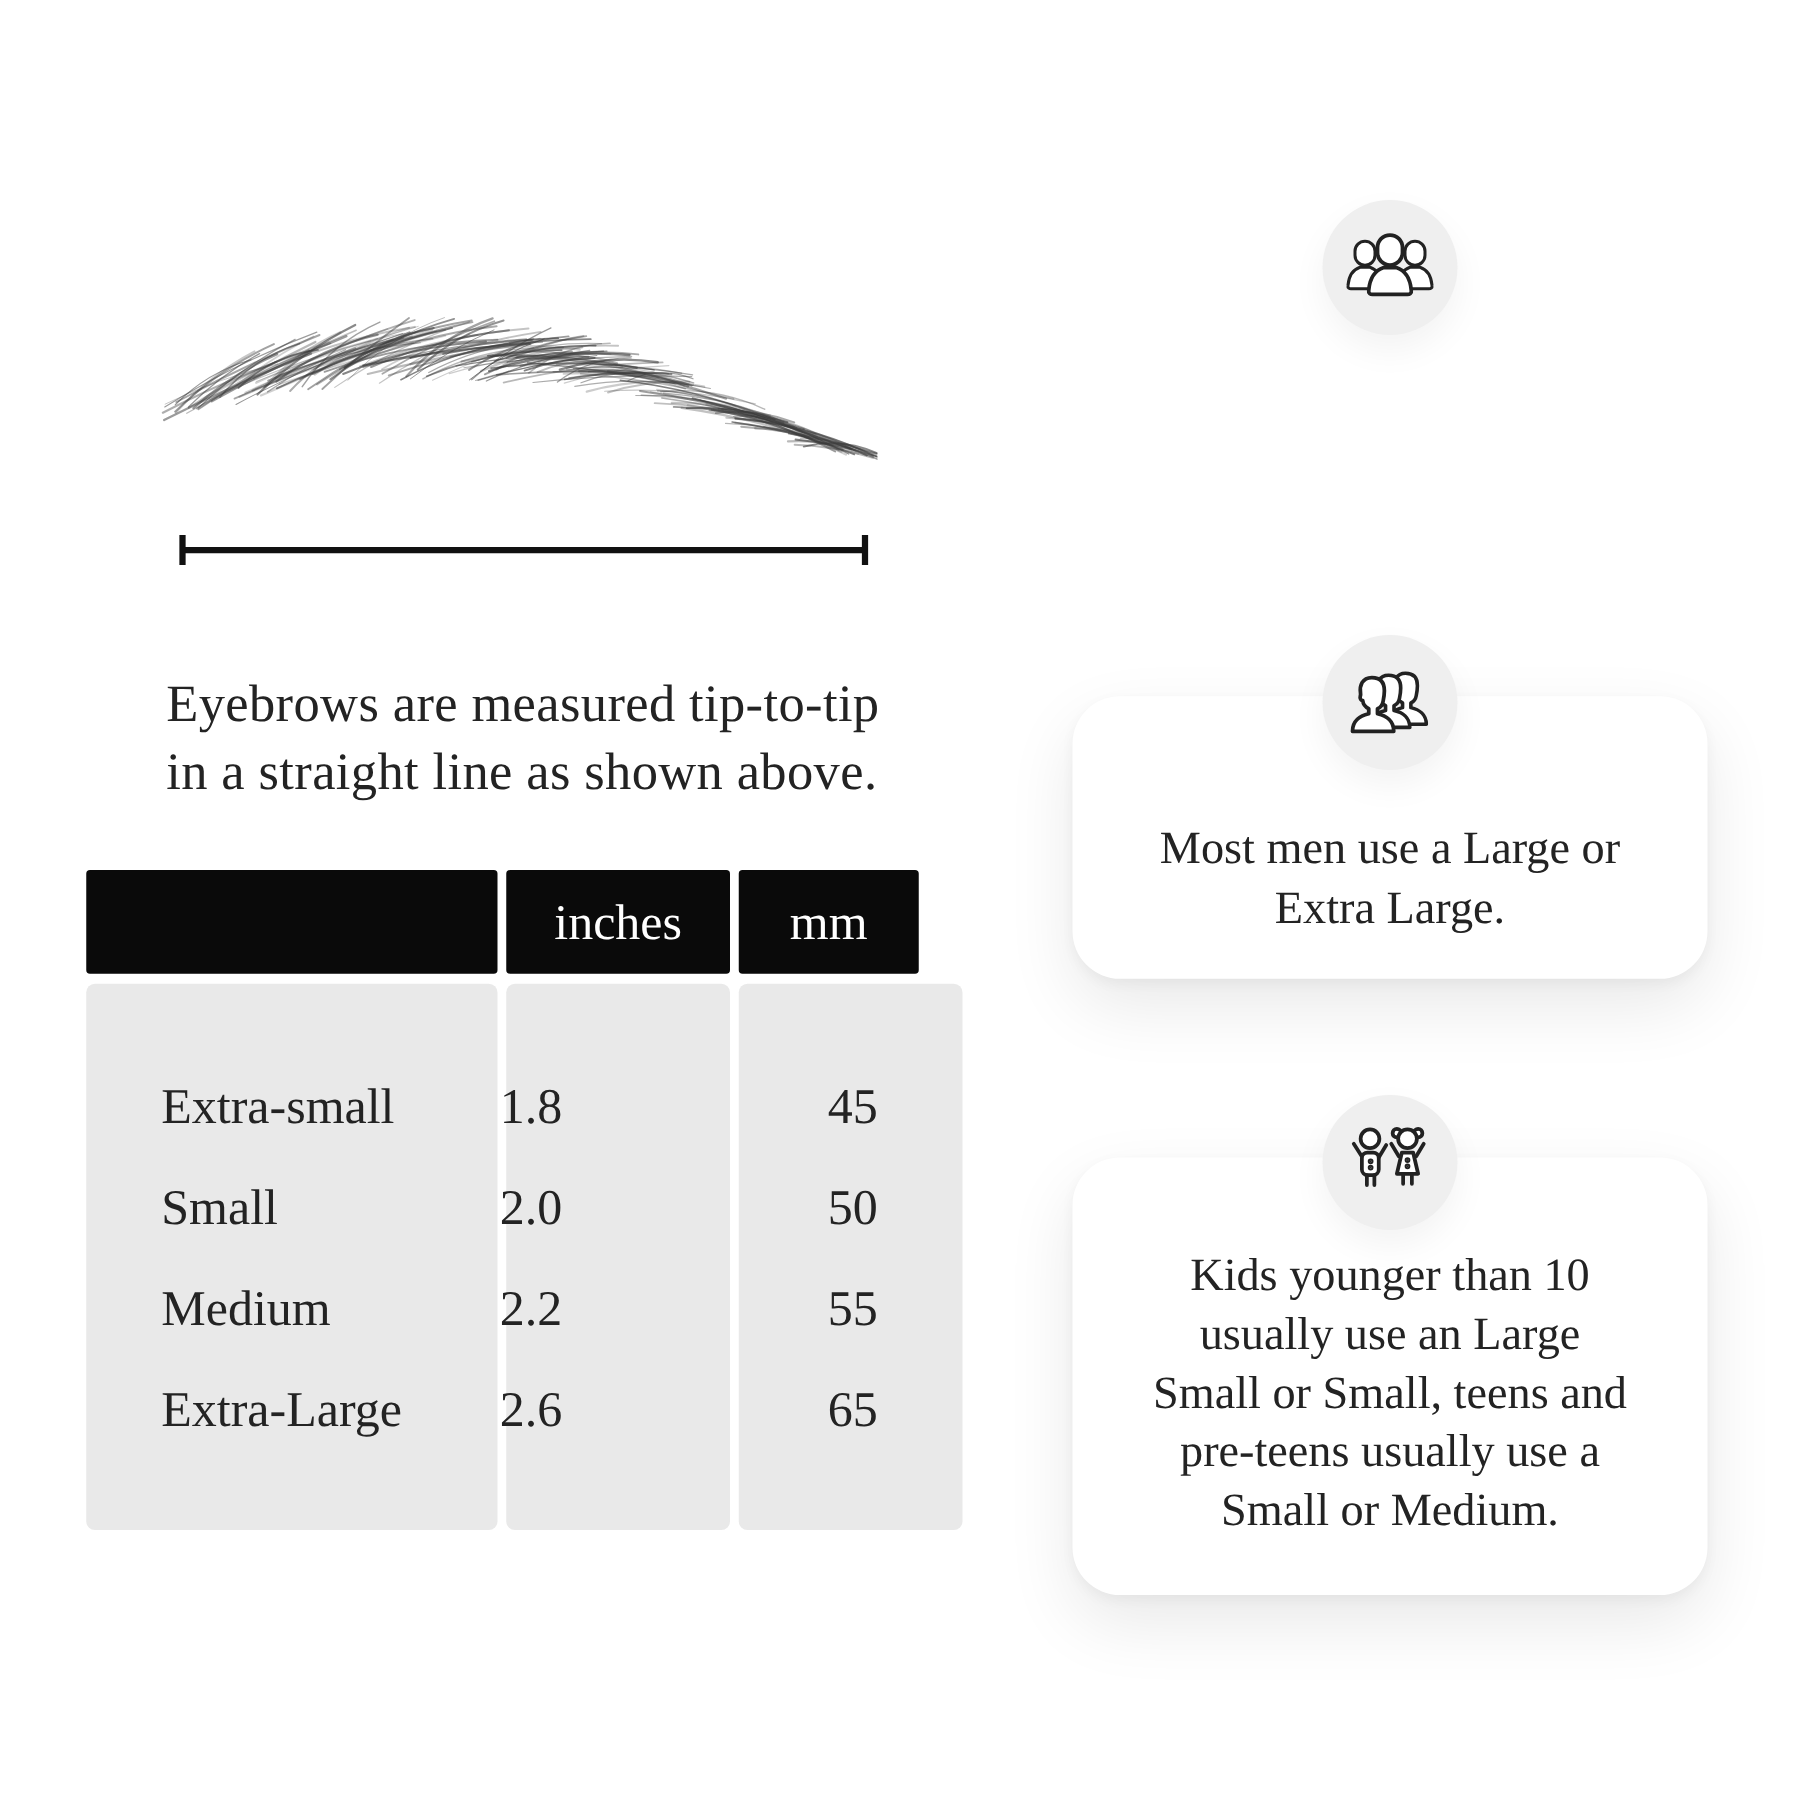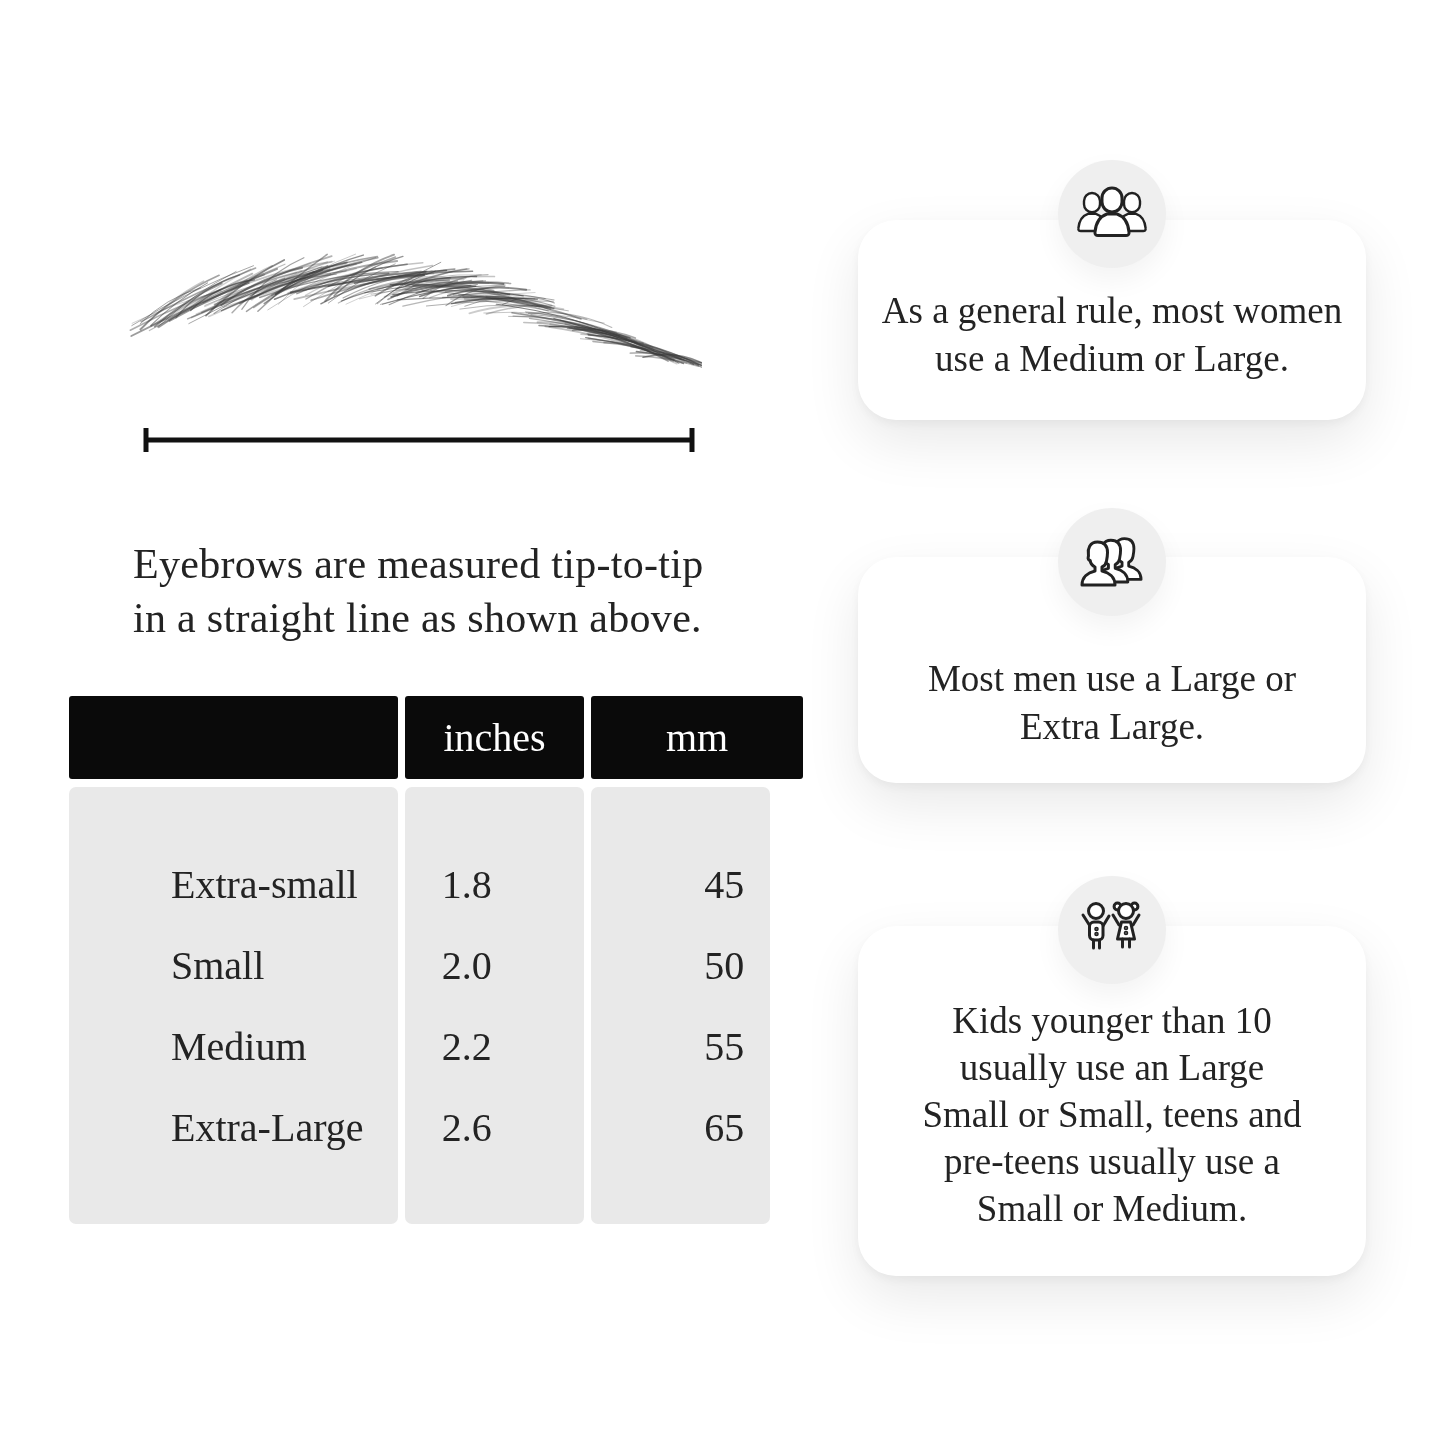--- a/index.html
+++ b/index.html
@@ -14,27 +14,27 @@
   .brow path{fill:none;stroke-linecap:round;}
   .measure{position:absolute;left:138px;top:424px;width:562px;height:32px;}
   .measure line{stroke:var(--line_color,#111);stroke-width:5;}
   .caption{position:absolute;left:133px;top:537px;font-size:42px;line-height:54px;letter-spacing:.3px;}
   
   .th{position:absolute;top:696px;height:83px;background:var(--table_header_bg,#0a0a0a);
       border-radius:3px;color:var(--table_header_text,#fff);font-size:40px;
       display:flex;align-items:center;justify-content:center;}
   .th1{left:69px;width:329px;}
   .th2{left:405px;width:179px;}
-  .th3{left:591px;width:212px;}
+  .th3{left:591px;width:144px;}
   .tb{position:absolute;top:787px;height:437px;background:var(--table_body_bg,#e9e9e9);border-radius:7px;}
   .tb1{left:69px;width:329px;}
   .tb2{left:405px;width:179px;}
   .tb3{left:591px;width:179px;}
   .rows{position:absolute;left:69px;top:787px;width:701px;height:437px;
-        display:flex;flex-direction:column;justify-content:center;font-size:40px;margin-left:42px;}
+        display:flex;flex-direction:column;justify-content:center;font-size:40px;}
   .row{height:81px;display:flex;align-items:center;}
   .row .c1{width:336px;padding-left:60px;box-sizing:border-box;}
   .row .c2{width:186px;text-align:left;}
   .row .c3{width:179px;text-align:center;padding-left:12px;}
   
   .card{position:absolute;left:858px;width:508px;box-sizing:border-box;
         background:var(--card_bg,#fff);border-radius:38px;
         box-shadow:0 4px 10px rgba(0,0,0,.045), 0 22px 55px rgba(0,0,0,.09);
         display:flex;align-items:center;justify-content:center;
         text-align:center;font-size:37px;line-height:48px;}
@@ -271,26 +271,20 @@
       <div class="c2">2.2</div>
       <div class="c3">55</div>
     </div>
     <div class="row">
       <div class="c1">Extra-Large</div>
       <div class="c2">2.6</div>
       <div class="c3">65</div>
     </div>
   </div>
 
-  <div class="card card1">
-    <div>
-      <div>As a general rule, most women</div>
-      <div>use a Medium or Large.</div>
-    </div>
-  </div>
   <div class="card card2">
     <div>
       <div>Most men use a Large or</div>
       <div>Extra Large.</div>
     </div>
   </div>
   <div class="card card3">
     <div>
       <div>Kids younger than 10</div>
       <div>usually use an Large</div>

